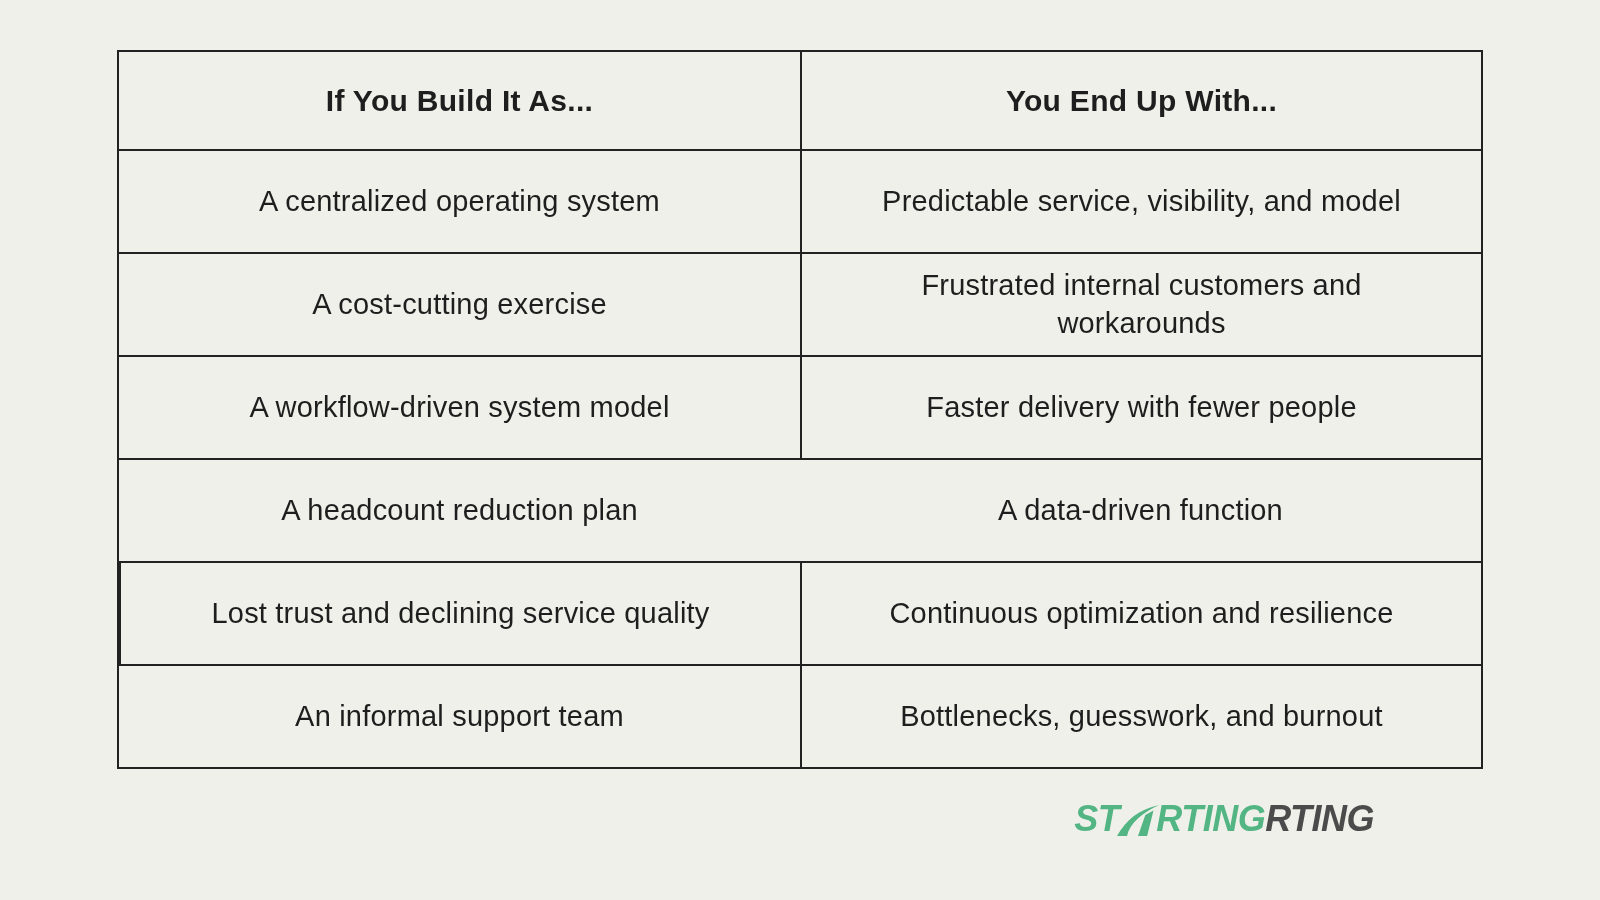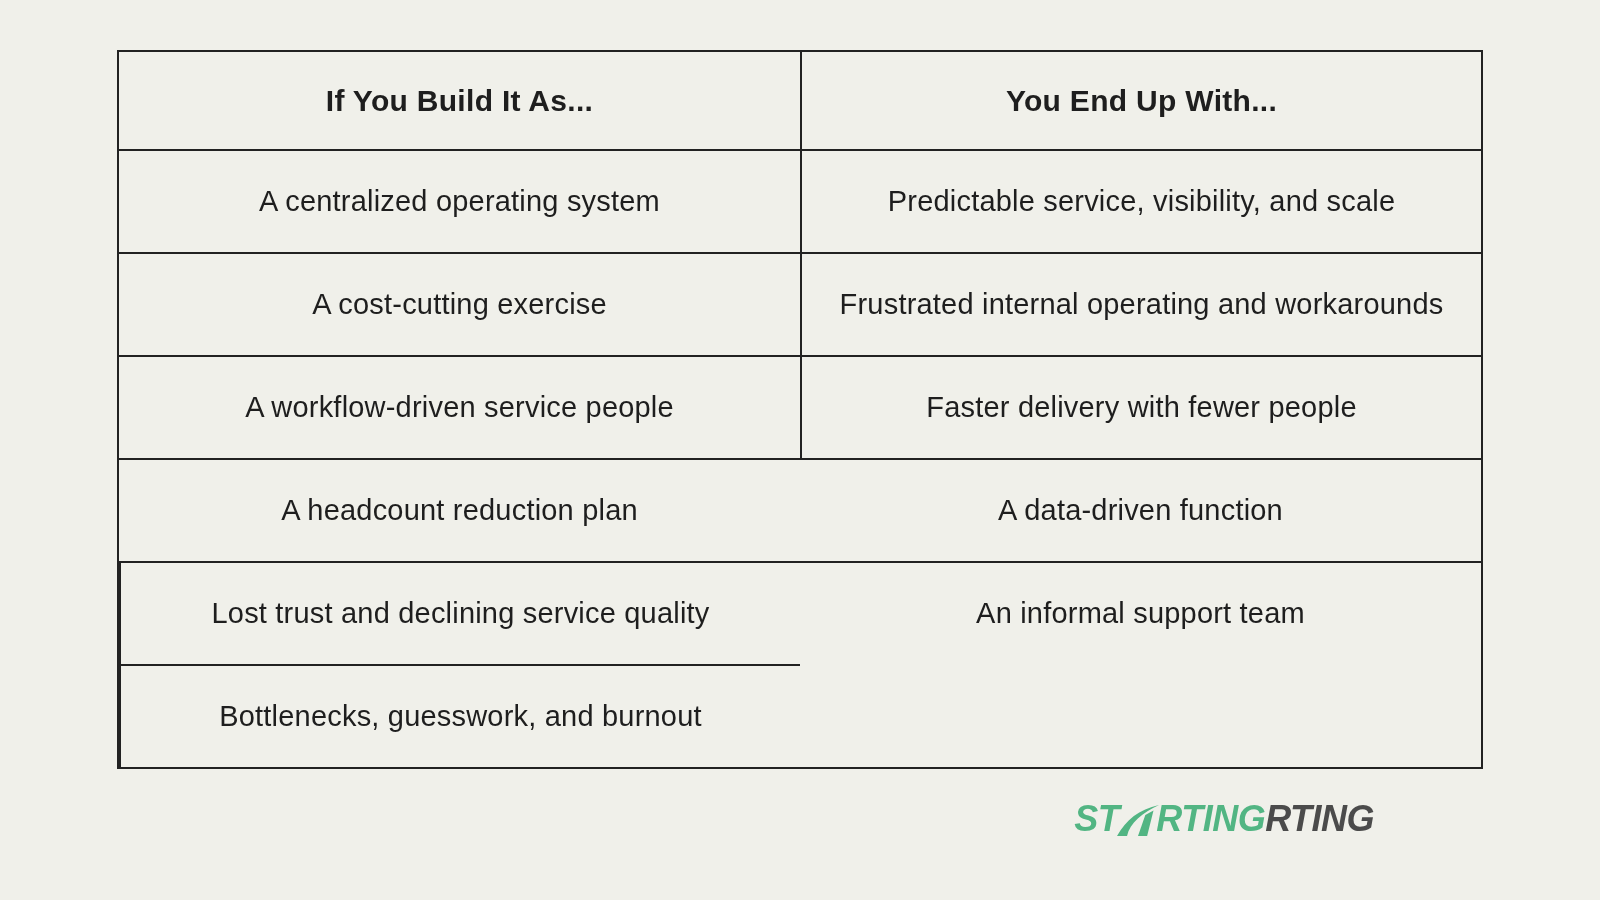--- a/index.html
+++ b/index.html
@@ -74,32 +74,33 @@
 </head>
 <body>
 
 <div class="canvas">
 
   <div class="comparison-table">
     <div class="cell header first-row">If You Build It As...</div>
     <div class="cell header first-row col2">You End Up With...</div>
 
     <div class="cell">A centralized operating system</div>
-    <div class="cell col2">Predictable service, visibility, and scale</div>
+    <div class="cell col2">Predictable service, visibility, and model</div>
 
     <div class="cell">A cost-cutting exercise</div>
-    <div class="cell col2">Frustrated internal operating and workarounds</div>
+    <div class="cell col2">Frustrated internal customers and workarounds</div>
 
-    <div class="cell">A workflow-driven service people</div>
+    <div class="cell">A workflow-driven system model</div>
     <div class="cell col2">Faster delivery with fewer people</div>
 
     <div class="cell">A headcount reduction plan</div>
     <div class="cell">A data-driven function</div>
 
     <div class="cell col2">Lost trust and declining service quality</div>
+    <div class="cell col2">Continuous optimization and resilience</div>
 
     <div class="cell">An informal support team</div>
     <div class="cell col2">Bottlenecks, guesswork, and burnout</div>
   </div>
 
   <div class="logo">
     <span class="green">ST</span>
     <svg viewBox="0 0 46 34" aria-hidden="true">
       <path d="M0 34 C 10 16 24 5 46 0 C 28 8 14 20 11 34 Z" fill="#52B583"></path>
       <path d="M40 6 L33 34 L23 34 L31 11 Z" fill="#52B583"></path>

